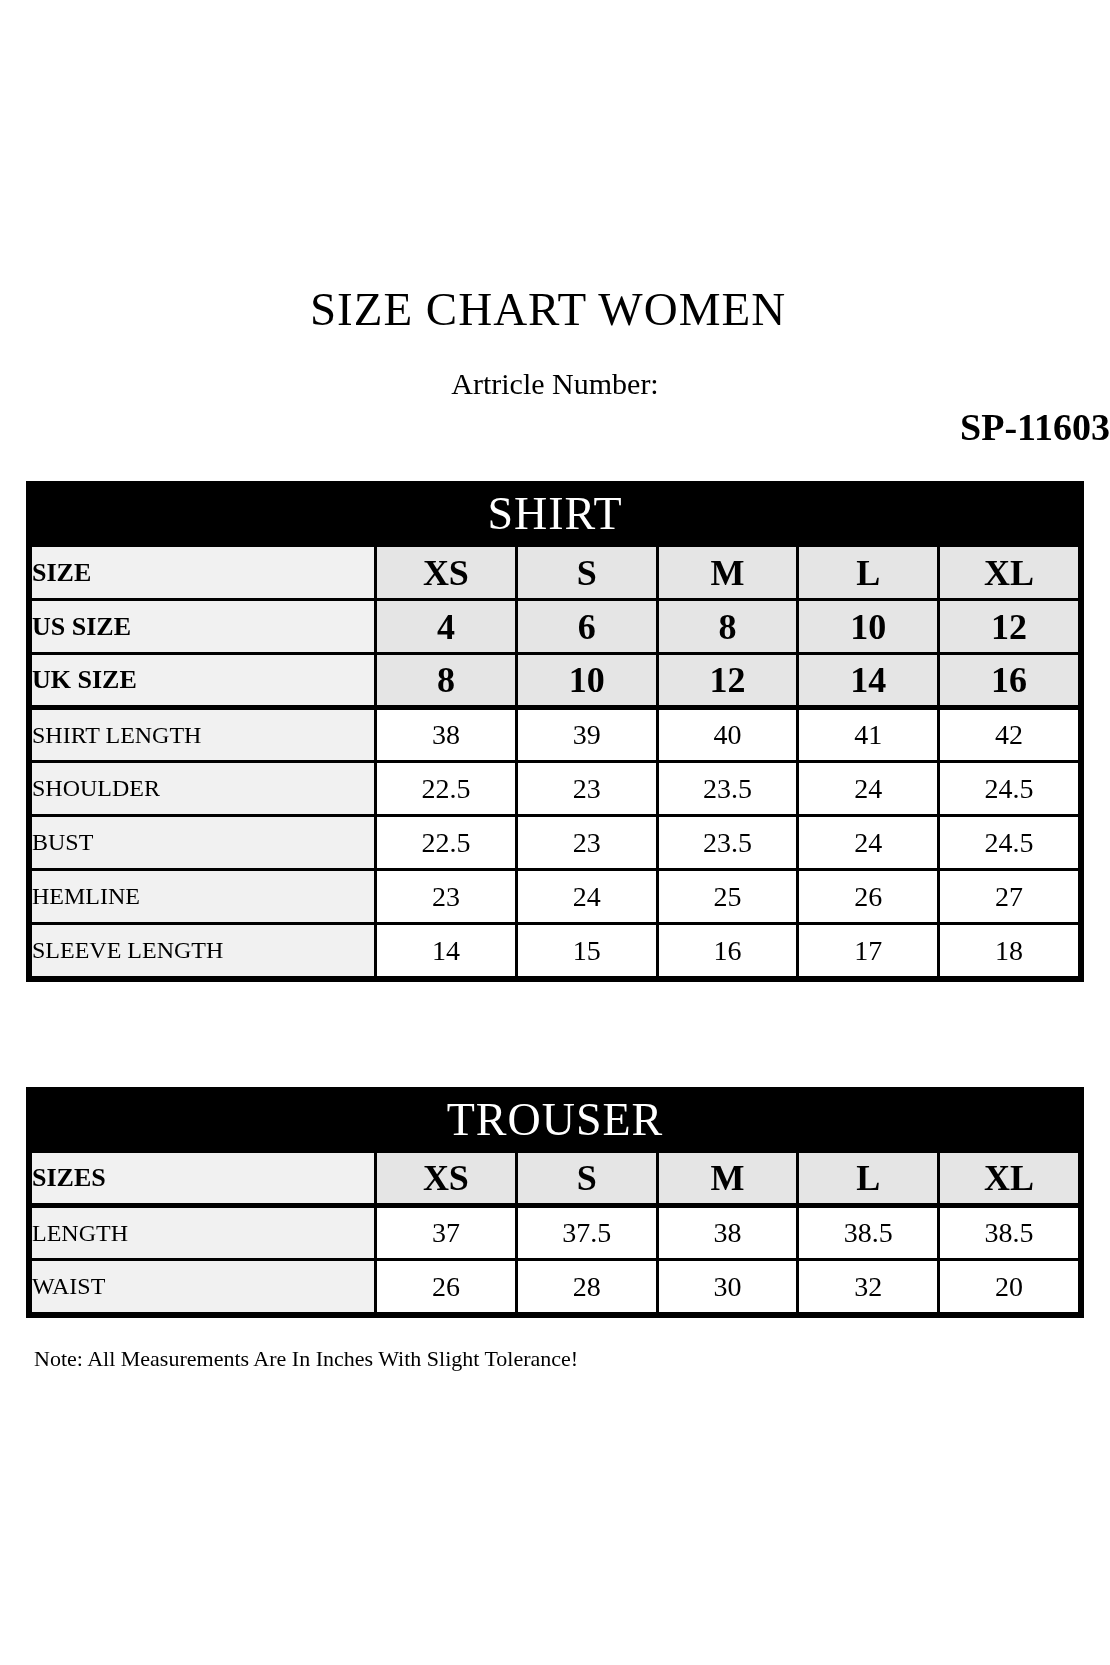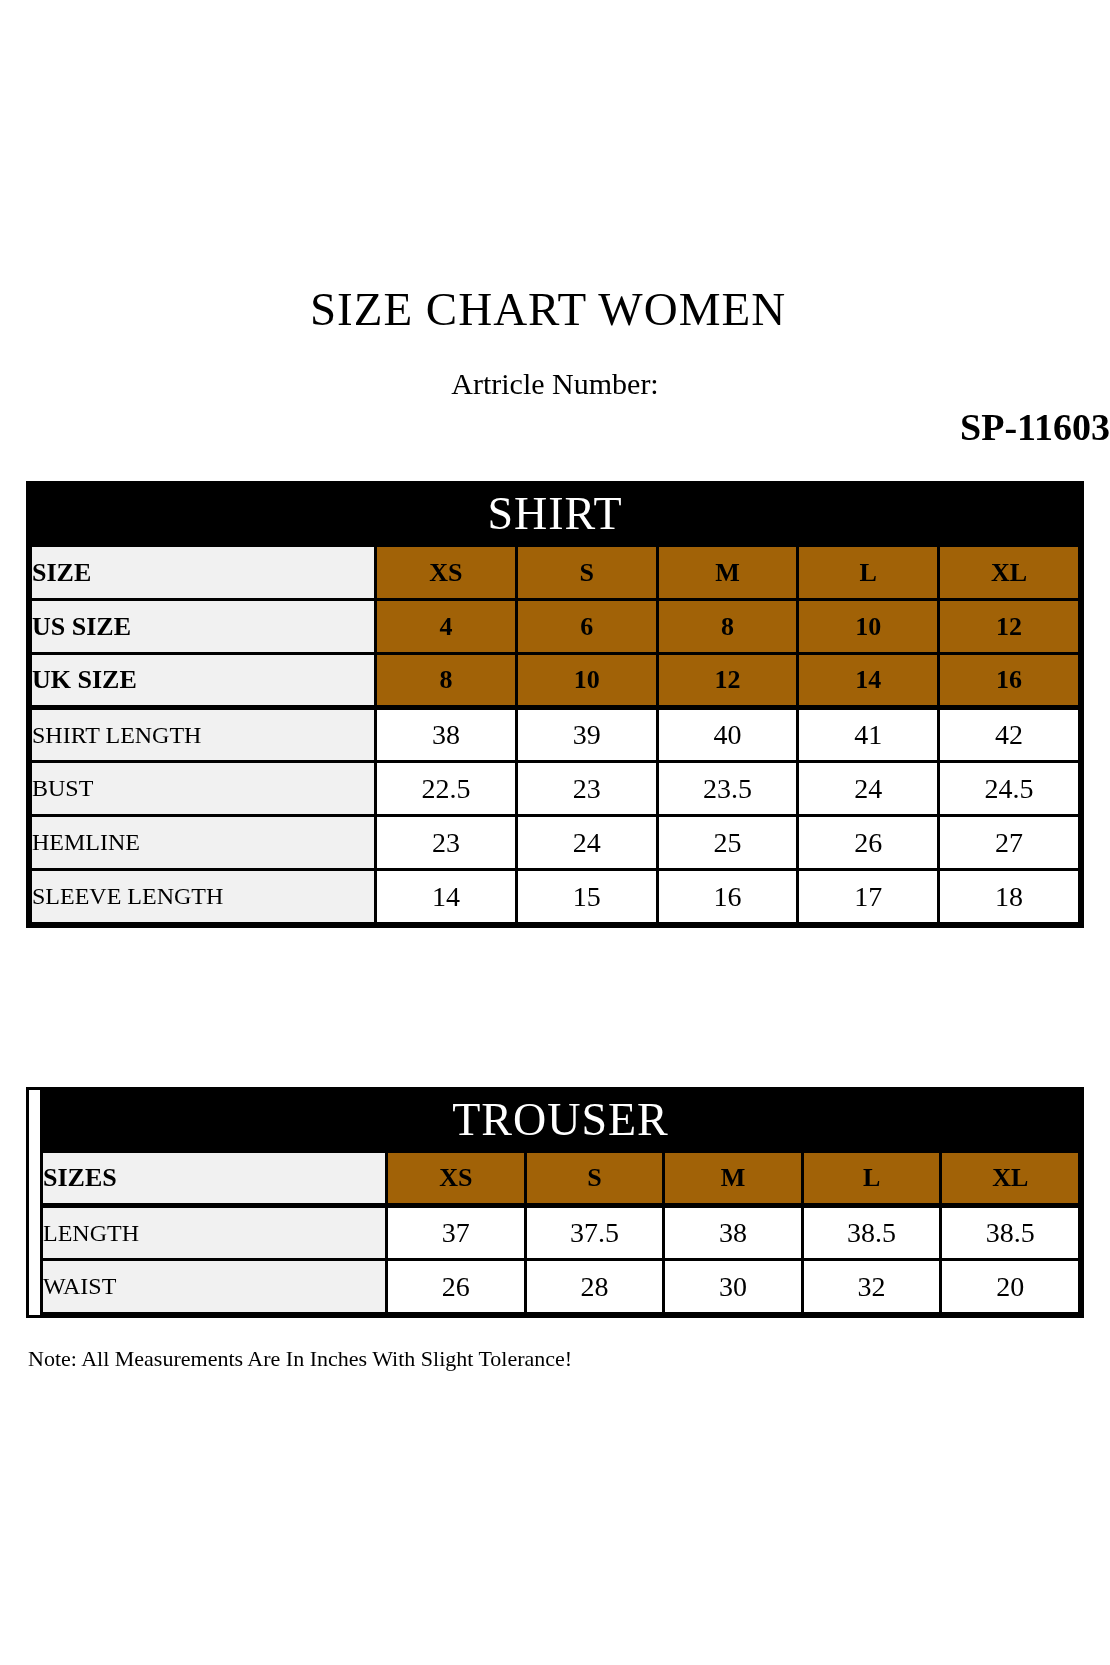--- a/index.html
+++ b/index.html
@@ -44,21 +44,21 @@
   }
 
   
   .table-block {
     position: absolute;
     left: 26px;
     width: 1058px;
     border: 3px solid #000;
   }
   .table-block.shirt   { top: 481px; }
-  .table-block.trouser { top: 1087px; padding-left: 11px; }
+  .table-block.trouser { top: 1087px; }
 
   .title-bar {
     background: #000000;
     color: #ffffff;
     height: 60px;
     line-height: 60px;
     text-align: center;
     font-size: 46px;
     letter-spacing: 1px;
   }
@@ -89,29 +89,29 @@
     background: #ffffff;
     font-size: 28px;
   }
 
   tr.size-row td.label {
     font-weight: 700;
     font-size: 26px;
   }
   tr.size-row td.val {
     font-weight: 700;
-    font-size: 26px;
-    background: #a16207;
+    font-size: 36px;
+    background: #e5e5e5;
   }
   tr.size-row-last td { border-bottom-width: 5px; margin-left: 33px; }
 
   .note {
     position: absolute;
     top: 1346px;
-    left: 28px;
+    left: 34px;
     font-size: 22px;
     line-height: 1.2;
     text-align: right;
   }
 </style>
 </head>
 <body>
 
 <div class="page-title">SIZE CHART WOMEN</div>
 <div class="article-label">Artricle Number:</div>
@@ -157,20 +157,28 @@
       </tr>
       <tr class="measure-row">
         <td class="label">SHIRT LENGTH</td>
         <td class="val">38</td>
         <td class="val">39</td>
         <td class="val">40</td>
         <td class="val">41</td>
         <td class="val">42</td>
       </tr>
       <tr class="measure-row">
+        <td class="label">SHOULDER</td>
+        <td class="val">22.5</td>
+        <td class="val">23</td>
+        <td class="val">23.5</td>
+        <td class="val">24</td>
+        <td class="val">24.5</td>
+      </tr>
+      <tr class="measure-row">
         <td class="label">BUST</td>
         <td class="val">22.5</td>
         <td class="val">23</td>
         <td class="val">23.5</td>
         <td class="val">24</td>
         <td class="val">24.5</td>
       </tr>
       <tr class="measure-row">
         <td class="label">HEMLINE</td>
         <td class="val">23</td>

